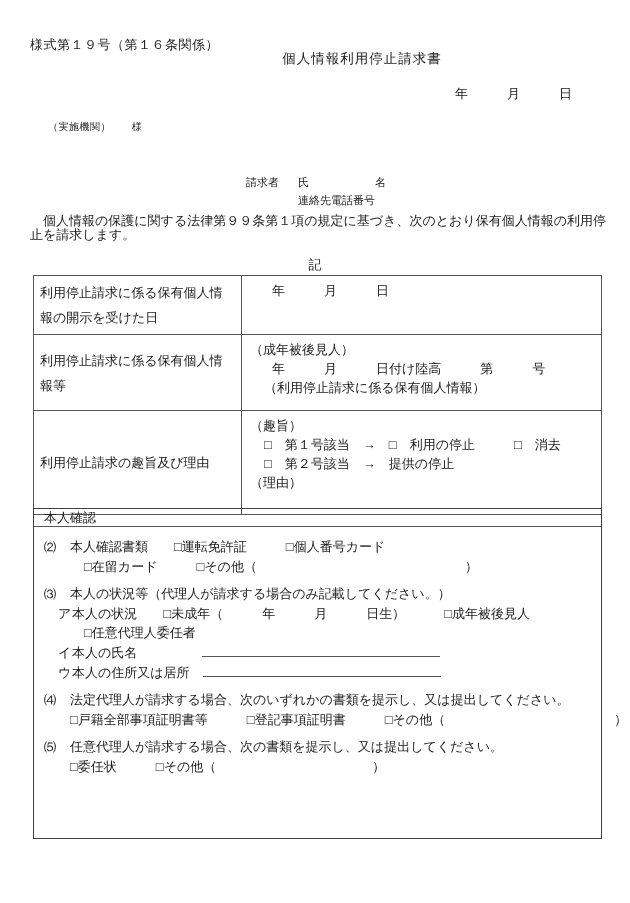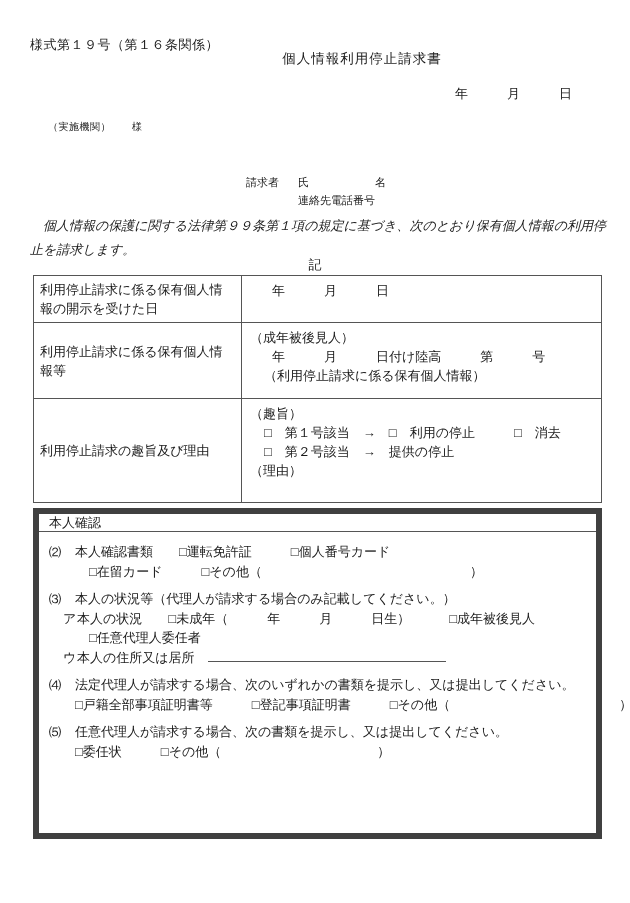--- a/index.html
+++ b/index.html
@@ -72,24 +72,23 @@
     width: 52px;
   }
 
   
   .body-para {
     position: absolute;
     left: 30px;
     top: 214px;
     width: 576px;
     font-size: 13px;
-    line-height: 24px;
+    line-height: 14px;
     text-indent: 13px;
     text-align: justify;
-    font-style: italic;
   }
   .ki-mark {
     position: absolute;
     left: 0; top: 256px;
     width: 630px;
     text-align: center;
     font-size: 13px;
   }
 
   
@@ -103,21 +102,21 @@
     font-size: 13px;
   }
   .main-table td {
     border: 1px solid #555;
     padding: 0;
     vertical-align: middle;
   }
   .main-table td.cell-label {
     width: 195px;
     padding: 4px 6px;
-    line-height: 19px;
+    line-height: 25px;
   }
   .main-table td.cell-value {
     padding: 5px 8px;
     vertical-align: top;
     line-height: 19px;
   }
   .row1 { height: 34px; }
   .row2 { height: 76px; }
   .row3 { height: 104px; }
   .main-table .v-center { vertical-align: middle; }
@@ -125,21 +124,21 @@
   .indent1 { padding-left: 22px; }
   .indent2 { padding-left: 14px; }
 
   
   .ident-box {
     position: absolute;
     left: 33px;
     top: 508px;
     width: 569px;
     height: 331px;
-    border: 6px solid #404040;
+    border: 1px solid #404040;
     box-sizing: border-box;
     font-size: 13px;
   }
   .ident-head {
     height: 17px;
     line-height: 17px;
     padding: 0 0 0 10px;
     border-bottom: 1px solid #555;
   }
   .ident-body {
@@ -231,20 +230,21 @@
       <div class="spacer-sm"></div>
 
       <div class="item"><span class="item-num">⑵</span><span>本人確認書類</span>　　<span class="cb">□運転免許証　　　□個人番号カード</span></div>
       <div class="cont-indent"><span class="cb">□在留カード　　　□その他（　　　　　　　　　　　　　　　　）</span></div>
 
       <div class="spacer-sm"></div>
 
       <div class="item"><span class="item-num">⑶</span><span>本人の状況等（代理人が請求する場合のみ記載してください。）</span></div>
       <div class="sub-item"><span class="sub-mark">ア</span><span>本人の状況</span>　　<span class="cb">□未成年（　　　年　　　月　　　日生）　　　□成年被後見人</span></div>
       <div class="cont-indent"><span class="cb">□任意代理人委任者</span></div>
+      <div class="sub-item"><span class="sub-mark">イ</span><span>本人の氏名</span>　　　　　<span class="uline u-name"></span></div>
       <div class="sub-item"><span class="sub-mark">ウ</span><span>本人の住所又は居所</span>　<span class="uline u-addr"></span></div>
 
       <div class="spacer-sm"></div>
 
       <div class="item"><span class="item-num">⑷</span><span>法定代理人が請求する場合、次のいずれかの書類を提示し、又は提出してください。</span></div>
       <div class="cont-indent2"><span class="cb">□戸籍全部事項証明書等　　　□登記事項証明書　　　□その他（　　　　　　　　　　　　　）</span></div>
 
       <div class="spacer-sm"></div>
 
       <div class="item"><span class="item-num">⑸</span><span>任意代理人が請求する場合、次の書類を提示し、又は提出してください。</span></div>

